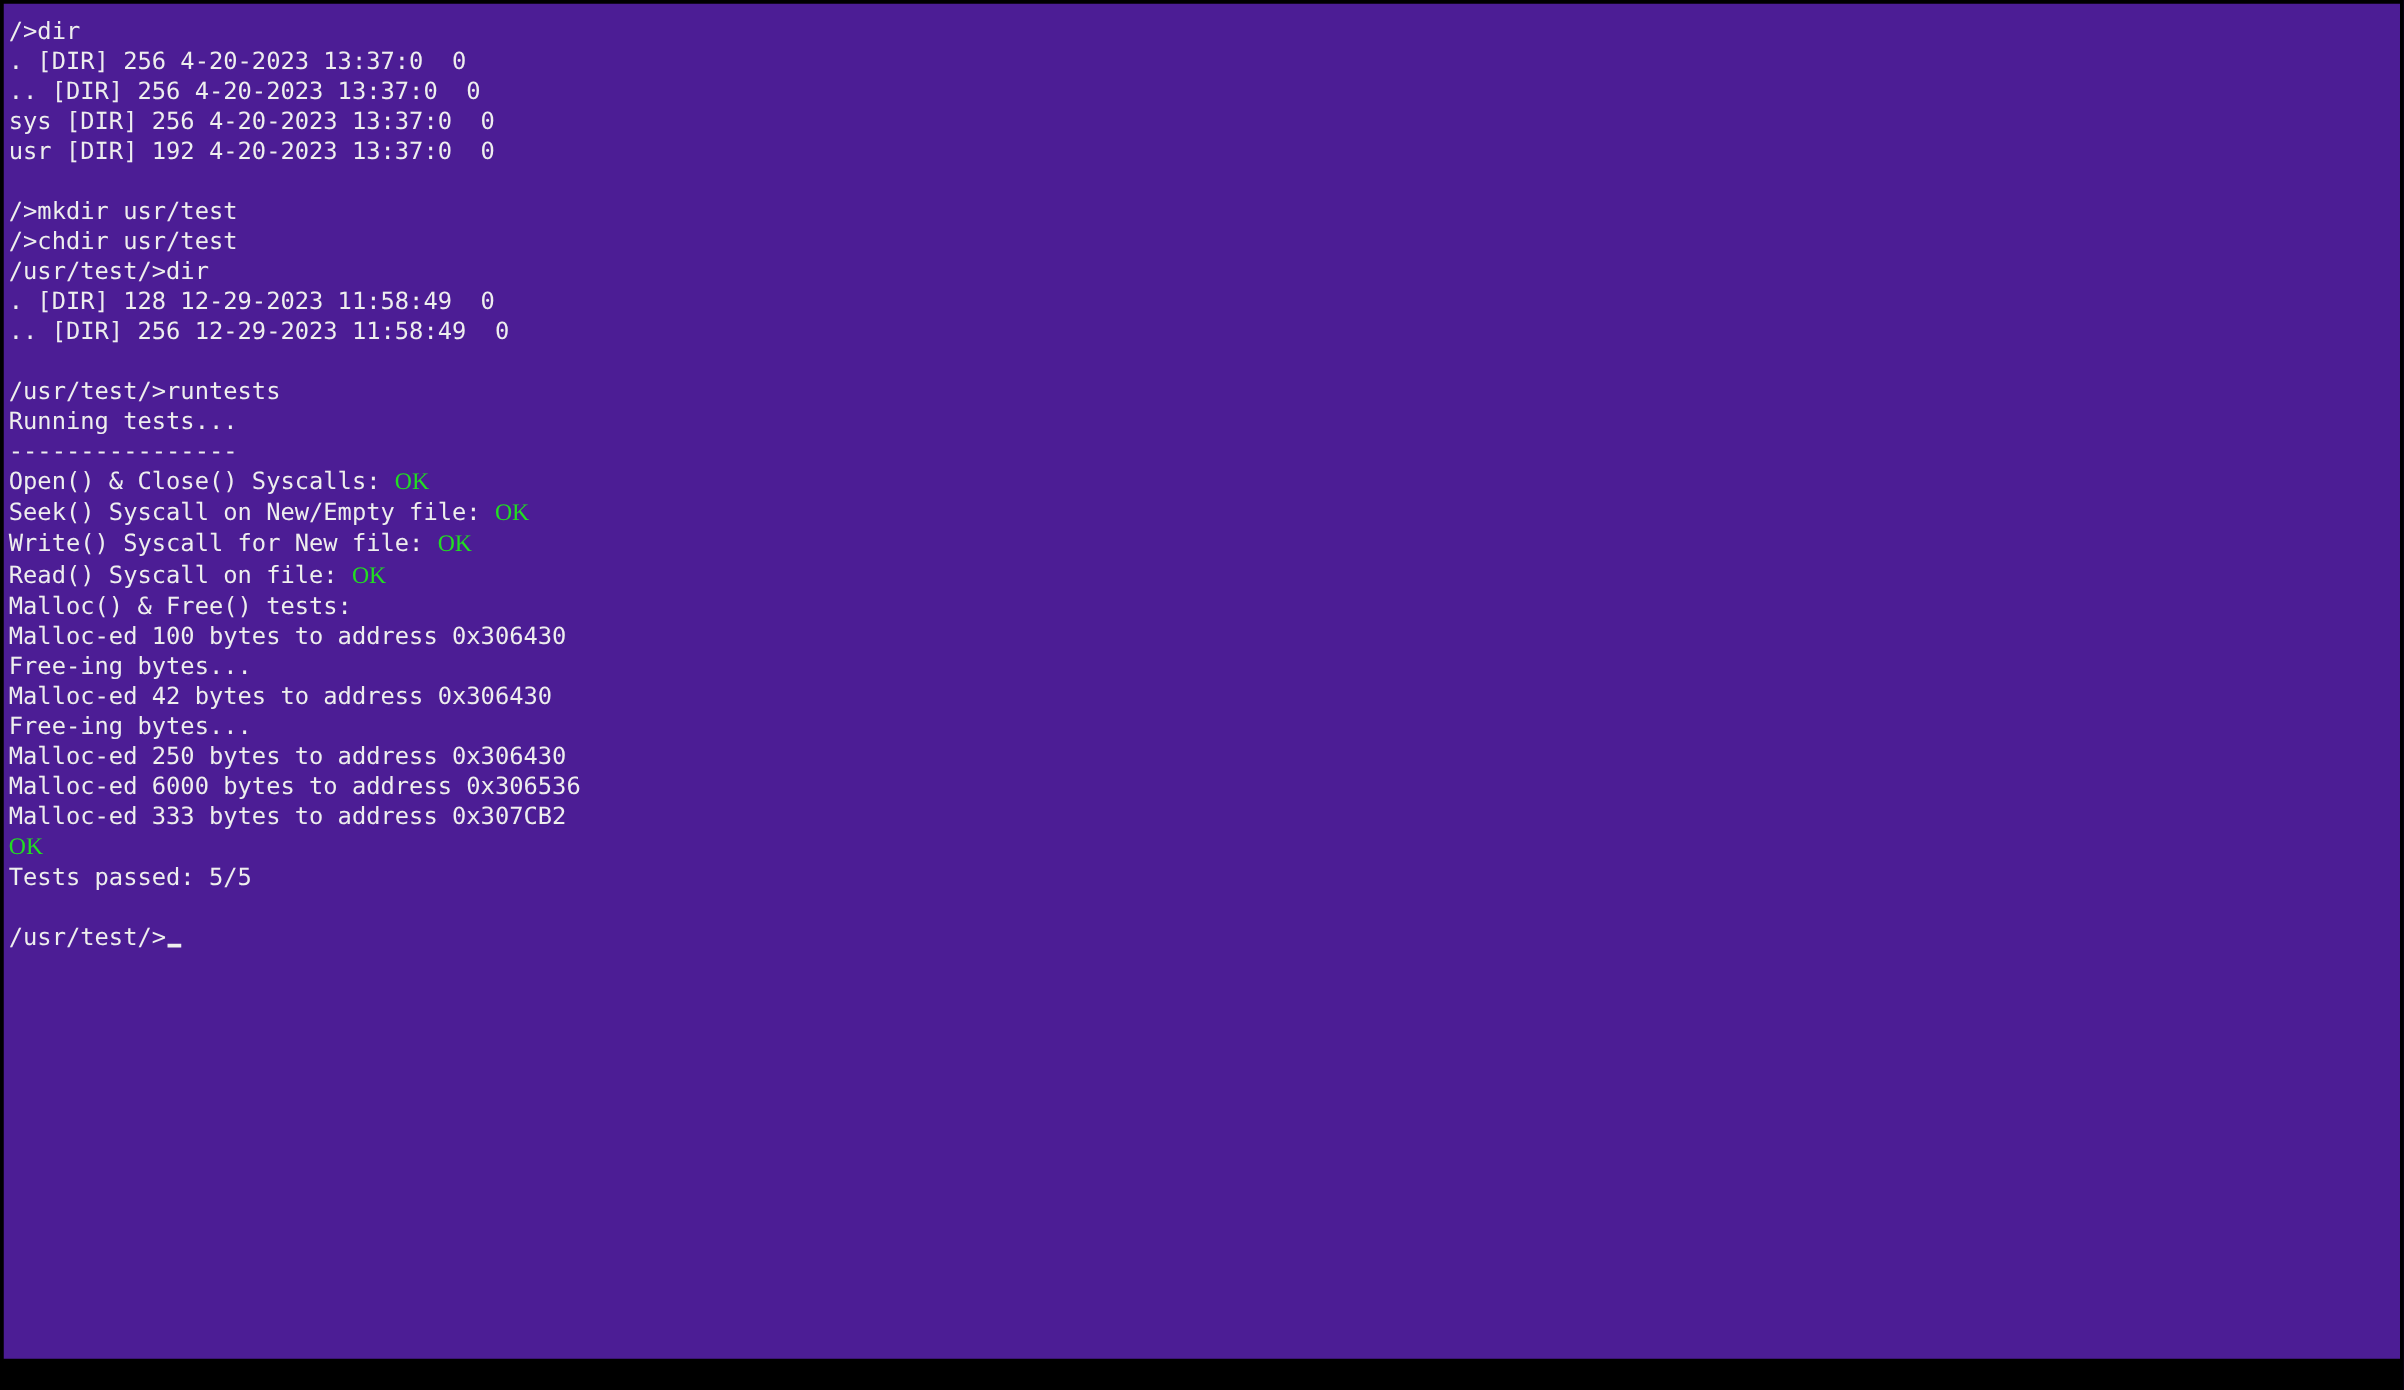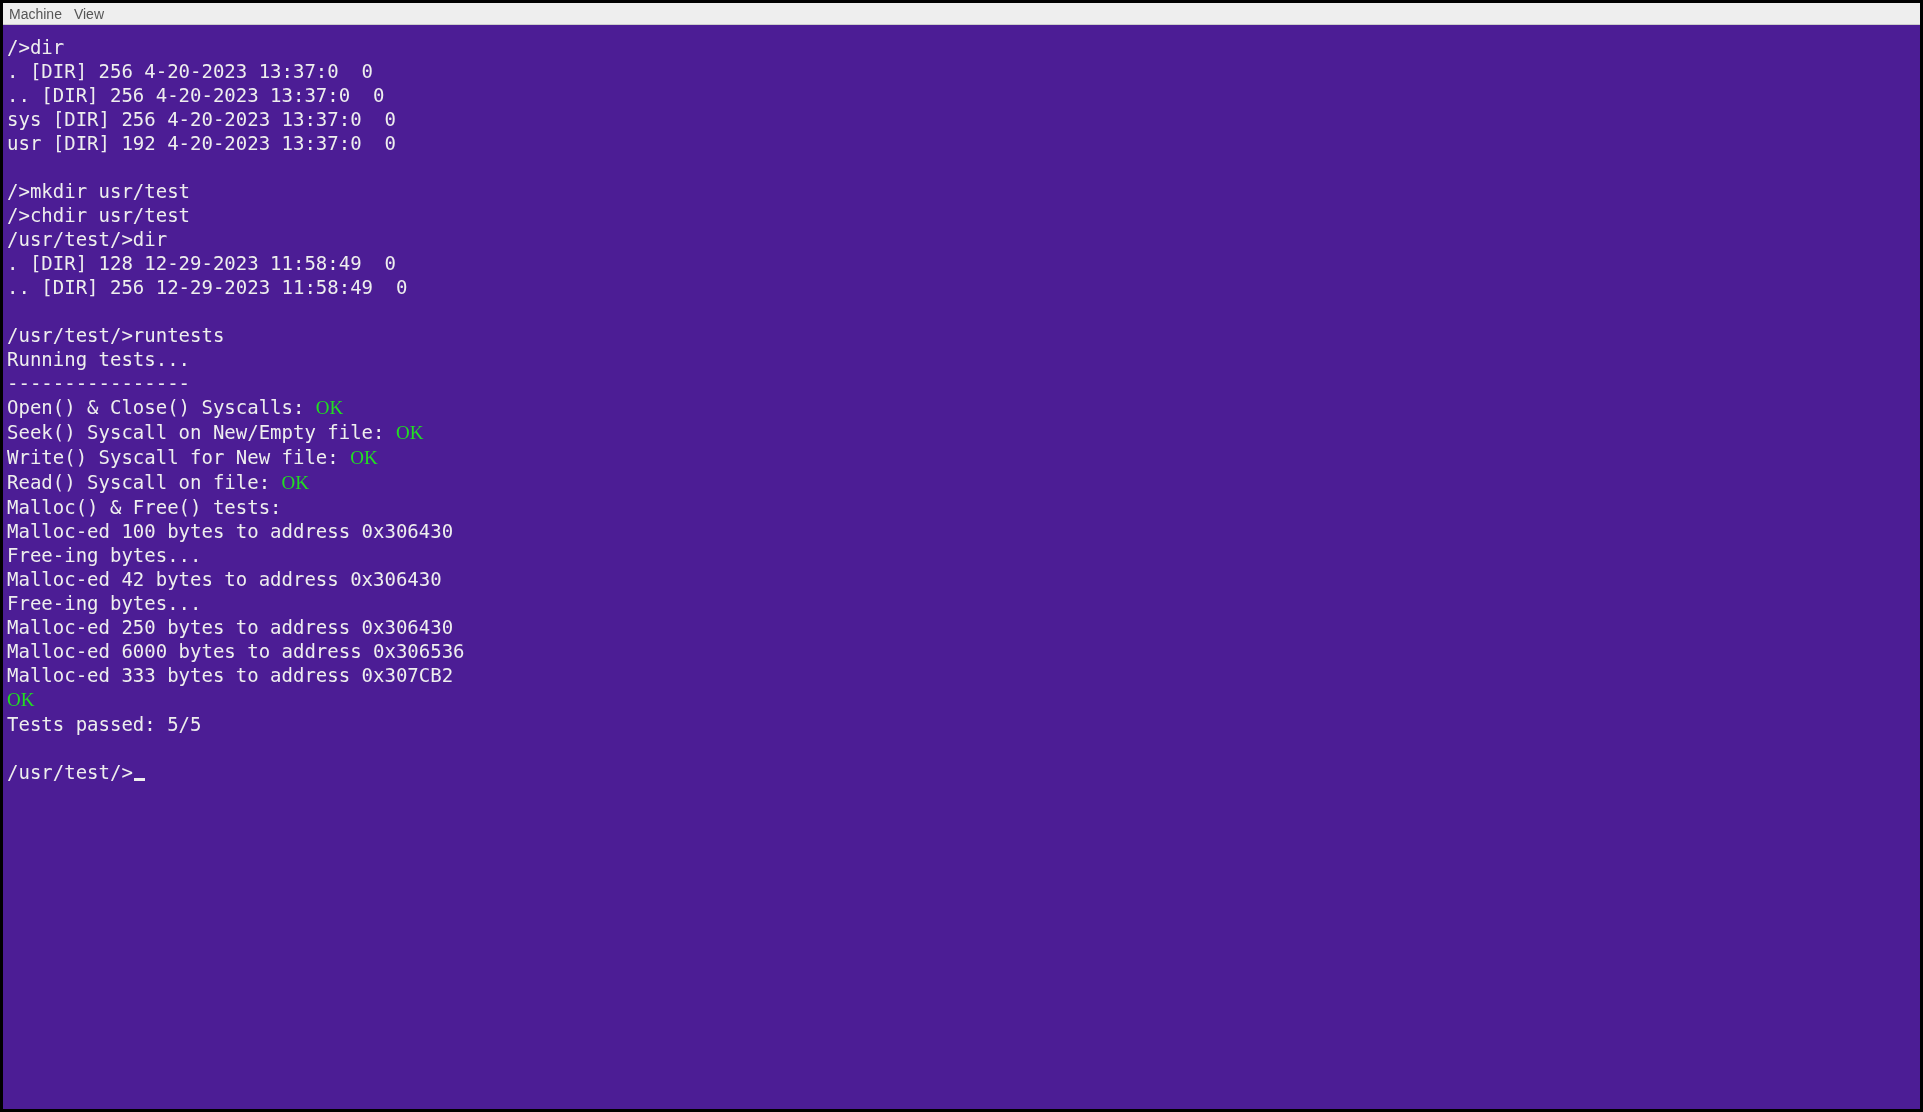--- a/index.html
+++ b/index.html
@@ -63,18 +63,14 @@
     }
     .line {
       display: block;
       min-height: 24px;
     }
   </style>
 </head>
 <body>
 
 <div class="outer-frame">
-  <div class="menubar">
-    <span class="menu-item">Machine</span>
-    <span class="menu-item">View</span>
-  </div>
   <div class="terminal" id="terminal"><span class="line"><span>/&gt;dir</span></span><span class="line"><span>. [DIR] 256 4-20-2023 13:37:0  0</span></span><span class="line"><span>.. [DIR] 256 4-20-2023 13:37:0  0</span></span><span class="line"><span>sys [DIR] 256 4-20-2023 13:37:0  0</span></span><span class="line"><span>usr [DIR] 192 4-20-2023 13:37:0  0</span></span><span class="line"><span></span></span><span class="line"><span>/&gt;mkdir usr/test</span></span><span class="line"><span>/&gt;chdir usr/test</span></span><span class="line"><span>/usr/test/&gt;dir</span></span><span class="line"><span>. [DIR] 128 12-29-2023 11:58:49  0</span></span><span class="line"><span>.. [DIR] 256 12-29-2023 11:58:49  0</span></span><span class="line"><span></span></span><span class="line"><span>/usr/test/&gt;runtests</span></span><span class="line"><span>Running tests...</span></span><span class="line"><span>----------------</span></span><span class="line"><span>Open() &amp; Close() Syscalls: </span><span class="ok">OK</span></span><span class="line"><span>Seek() Syscall on New/Empty file: </span><span class="ok">OK</span></span><span class="line"><span>Write() Syscall for New file: </span><span class="ok">OK</span></span><span class="line"><span>Read() Syscall on file: </span><span class="ok">OK</span></span><span class="line"><span>Malloc() &amp; Free() tests:</span></span><span class="line"><span>Malloc-ed 100 bytes to address 0x306430</span></span><span class="line"><span>Free-ing bytes...</span></span><span class="line"><span>Malloc-ed 42 bytes to address 0x306430</span></span><span class="line"><span>Free-ing bytes...</span></span><span class="line"><span>Malloc-ed 250 bytes to address 0x306430</span></span><span class="line"><span>Malloc-ed 6000 bytes to address 0x306536</span></span><span class="line"><span>Malloc-ed 333 bytes to address 0x307CB2</span></span><span class="line"><span class="ok">OK</span></span><span class="line"><span>Tests passed: 5/5</span></span><span class="line"><span></span></span><span class="line"><span>/usr/test/&gt;</span><span class="cursor"></span></span></div>
 </div>
 
 </body></html>

